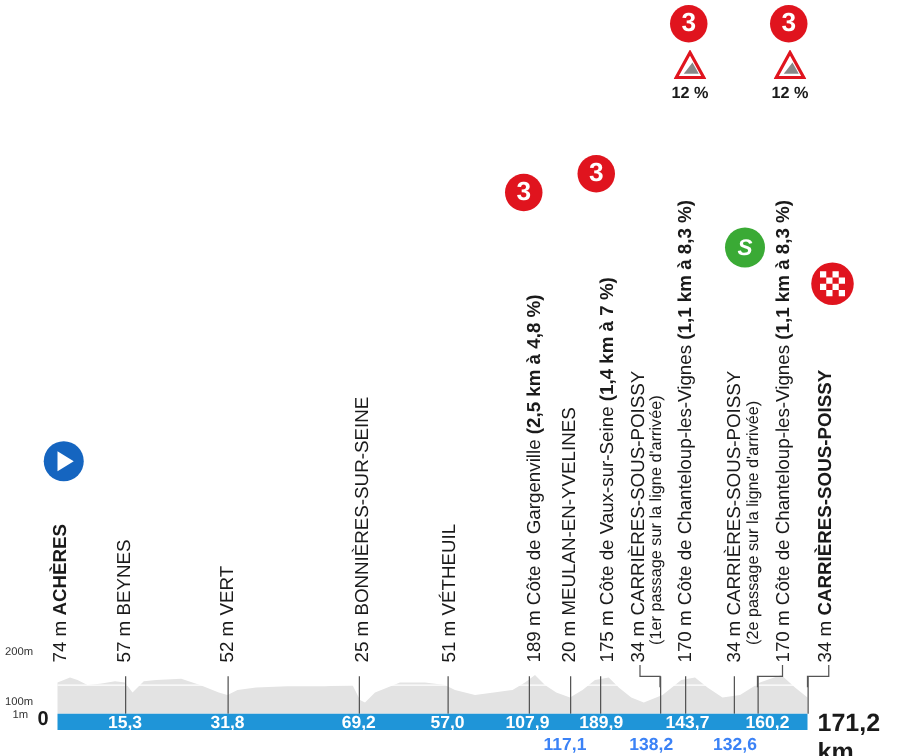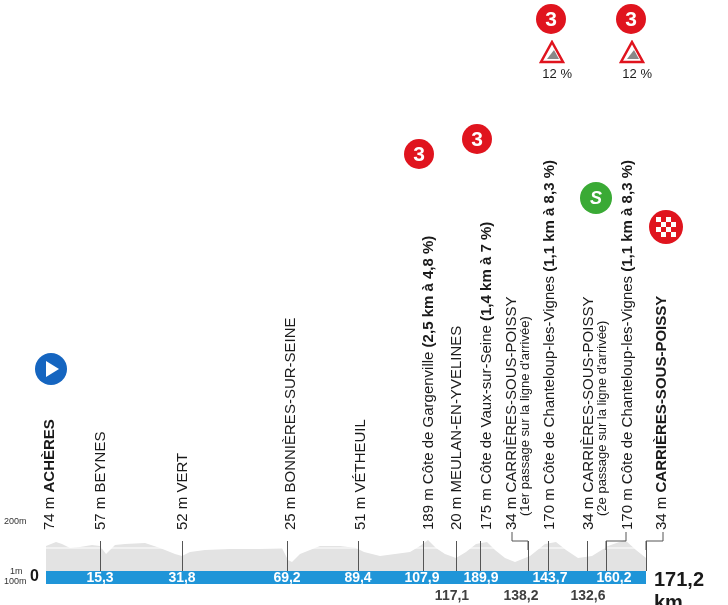--- a/index.html
+++ b/index.html
@@ -2,37 +2,37 @@
 <html><head>
 <meta charset="utf-8">
 <style>
   html,body{margin:0;padding:0;background:#fff;}
   body{width:728px;height:605px;position:relative;overflow:hidden;font-family:"Liberation Sans",sans-serif;color:#1a1a1a;}
   .abs{position:absolute;}
   .vlabel{position:absolute;bottom:75px;transform-origin:left bottom;transform:rotate(-90deg);white-space:nowrap;font-size:15px;line-height:16px;}
   .vlabel b{font-weight:bold;}
   .sub{display:block;font-size:13px;line-height:14px;padding-left:14px;}
   .badge{position:absolute;width:30px;height:30px;border-radius:50%;background:#e0141e;color:#fff;font-weight:bold;font-size:21px;line-height:30px;text-align:center;}
-  .grad{position:absolute;font-weight:normal;font-size:13px;text-align:right;width:40px;}
+  .grad{position:absolute;font-weight:bold;font-size:13px;text-align:center;width:40px;}
   .bar{position:absolute;left:46px;top:571px;width:600px;height:13px;background:#1f95d8;}
   .km{position:absolute;top:568px;color:#fff;font-weight:bold;font-size:14px;line-height:18px;transform:translateX(-50%);text-align:center;}
-  .km2{position:absolute;top:587px;color:#404040;font-weight:bold;font-size:14px;transform:translateX(-50%);}
+  .km2{position:absolute;top:587px;color:#3b82f6;font-weight:bold;font-size:14px;transform:translateX(-50%);}
   .tick{position:absolute;width:1px;background:#555;}
   .axis{position:absolute;font-size:9px;color:#333;}
 </style>
 </head>
 <body>
 
 <svg class="abs" style="left:0;top:530px" width="728" height="45">
   <path d="M46,41 L46,16 L56,12 L62,14 L70,18 L80,17 L92,15 L100,16 L106,24 L115,15 L125,14 L145,13 L160,18 L175,24 L182,26 L190,22 L205,20 L230,19 L260,19 L282,18 L288,30 L292,32 L300,24 L320,16 L340,16 L356,18 L364,22 L380,26 L395,24 L410,22 L420,16 L428,10 L436,18 L445,24 L456,28 L466,22 L476,14 L487,12 L495,20 L505,28 L515,32 L530,26 L545,14 L556,12 L566,20 L578,28 L592,26 L608,16 L625,10 L636,20 L646,28 L646,41 Z" fill="#e3e3e3"></path>
   <line x1="46" y1="18" x2="646" y2="18" stroke="#fff" stroke-width="1"></line>
 </svg>
 
 <div class="axis" style="left:4px;top:516px">200m</div>
-<div class="axis" style="left:4px;top:576px">100m</div>
+<div class="axis" style="left:4px;top:556px">100m</div>
 <div class="axis" style="left:10px;top:566px">1m</div>
 <div class="abs" style="left:30px;top:567px;font-weight:bold;font-size:16px">0</div>
 
 <div class="tick" style="left:100px;top:541px;height:30px"></div>
 <div class="tick" style="left:182px;top:541px;height:30px"></div>
 <div class="tick" style="left:287px;top:541px;height:30px"></div>
 <div class="tick" style="left:358px;top:541px;height:30px"></div>
 <div class="tick" style="left:423px;top:541px;height:30px"></div>
 <div class="tick" style="left:456px;top:541px;height:30px"></div>
 <div class="tick" style="left:480px;top:541px;height:30px"></div>
@@ -44,21 +44,21 @@
 <svg class="abs" style="left:0;top:530px" width="728" height="20">
   <polyline points="512,2 512,11 528,11 528,20" fill="none" stroke="#555"></polyline>
   <polyline points="626,2 626,11 606,11 606,20" fill="none" stroke="#555"></polyline>
   <polyline points="663,2 663,11 646,11 646,20" fill="none" stroke="#555"></polyline>
 </svg>
 
 <div class="bar"></div>
 <div class="km" style="left:100px">15,3</div>
 <div class="km" style="left:182px">31,8</div>
 <div class="km" style="left:287px">69,2</div>
-<div class="km" style="left:358px">89,4</div>
+<div class="km" style="left:358px">57,0</div>
 <div class="km" style="left:422px">107,9</div>
 <div class="km" style="left:481px">189,9</div>
 <div class="km" style="left:550px">143,7</div>
 <div class="km" style="left:614px">160,2</div>
 <div class="abs" style="left:654px;top:568px;font-weight:bold;font-size:20px">171,2 km</div>
 <div class="km2" style="left:452px">117,1</div>
 <div class="km2" style="left:521px">138,2</div>
 <div class="km2" style="left:588px">132,6</div>
 <div class="abs" style="left:44px;top:606px;font-size:14px">|YVELINES</div>
 

